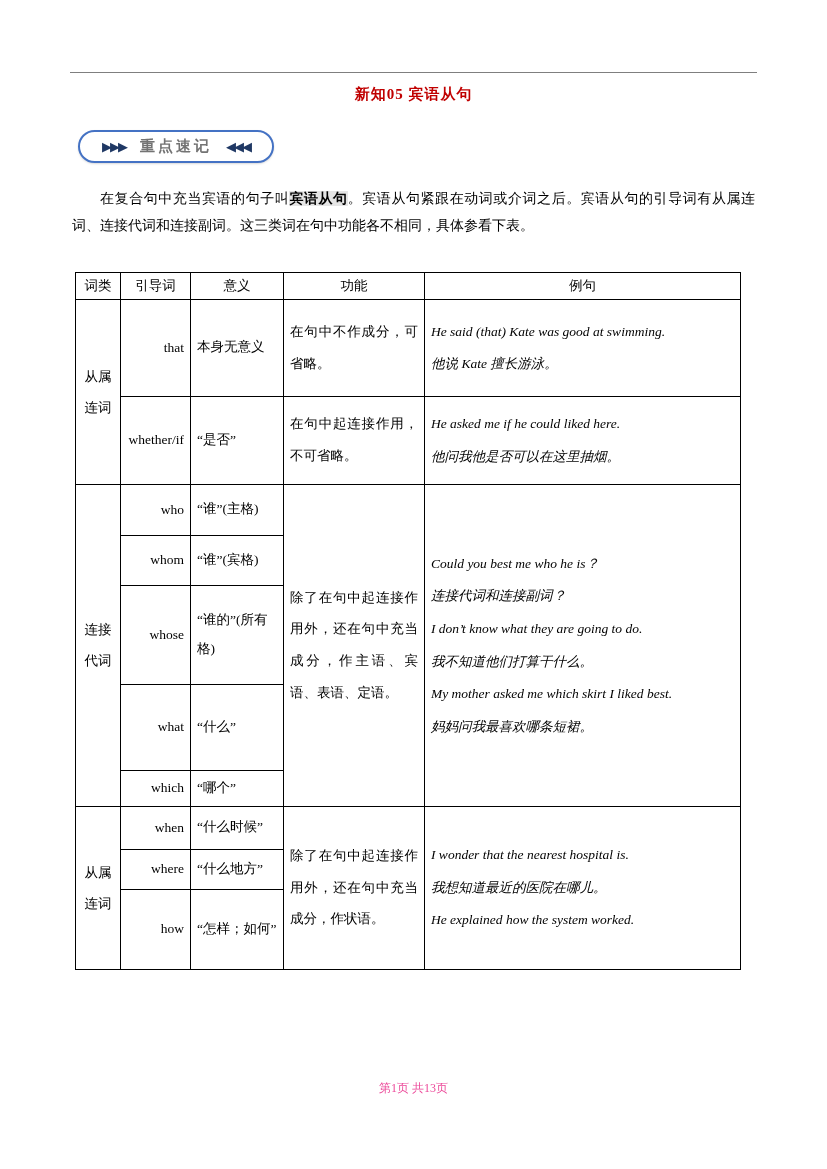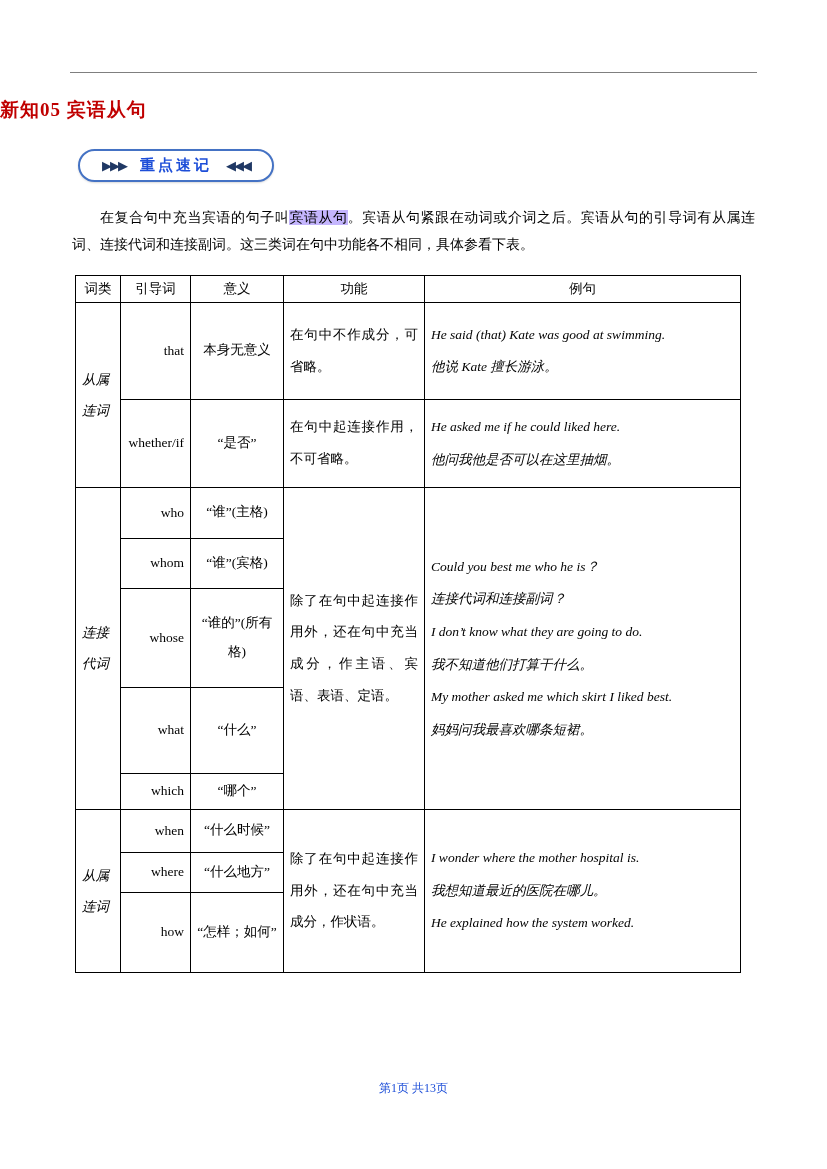--- a/index.html
+++ b/index.html
@@ -9,23 +9,23 @@
     position: relative;
     font-family: "Liberation Serif", "DejaVu Serif", serif;
     color: #000;
     overflow: hidden;
   }
   .top-rule {
     margin: 72px 70px 0 70px;
     border-top: 1.5px solid #7f7f7f;
   }
   .page-title {
-    margin-top: 24px;
-    text-align: left;
-    font-size: 19px;
+    margin-top: 12px;
+    text-align: center;
+    font-size: 15px;
     font-weight: bold;
     color: #c00000;
     letter-spacing: 1px;
   }
   .badge {
     margin: 26px 0 0 78px;
     display: inline-flex;
     align-items: center;
     gap: 14px;
     border: 2px solid #4472c4;
@@ -35,65 +35,64 @@
     box-shadow: 0 1px 2px rgba(0,0,0,0.15);
   }
   .badge .arrows {
     color: #1f3864;
     font-family: "DejaVu Sans", sans-serif;
     font-size: 13px;
     letter-spacing: -2px;
     line-height: 1;
   }
   .badge .label {
-    color: #1d4ed8;
+    color: #737373;
     font-family: "Liberation Sans", "DejaVu Sans", sans-serif;
     font-weight: bold;
     font-size: 15px;
     letter-spacing: 3px;
   }
   .intro {
     margin: 22px 72px 0 72px;
     font-size: 14px;
     line-height: 1.95;
     text-indent: 2em;
     text-align: justify;
   }
   .hl {
-    background: #c4b5fd;
-    font-weight: normal;
+    background: #e5e5e5;
+    font-weight: bold;
   }
   table.grammar {
     border-collapse: collapse;
     table-layout: fixed;
     width: 665px;
-    margin: 16px 0 0 75px;
+    margin: 32px 0 0 75px;
     font-size: 13.5px;
   }
   table.grammar td {
     border: 1px solid #000;
     vertical-align: middle;
     padding: 2px 6px;
   }
   .hrow td {
     height: 27px;
     text-align: center;
     padding: 2px 2px;
   }
   td.cat {
-    text-align: left;
+    text-align: center;
     padding: 2px 3px;
     line-height: 2.3;
-    font-style: italic;
   }
   td.word {
     text-align: right;
   }
   td.meaning {
-    text-align: center;
+    text-align: left;
     line-height: 2.1;
     padding: 2px 5px;
   }
   td.func {
     line-height: 2.35;
     padding: 4px 8px;
     text-align: justify;
   }
   td.ex {
     padding: 4px 10px;
@@ -112,21 +111,21 @@
   tr.r-which  { height: 36px; }
   tr.r-when   { height: 43px; }
   tr.r-where  { height: 40px; }
   tr.r-how    { height: 80px; }
   .footer {
     position: absolute;
     left: 0; right: 0;
     top: 1080px;
     text-align: center;
     font-size: 12px;
-    color: #1d4ed8;
+    color: #ec4899;
   }
 </style>
 </head>
 <body>
 
 <div class="top-rule"></div>
 
 <h1 class="page-title">新知05 宾语从句</h1>
 
 <div>
@@ -207,21 +206,21 @@
       <td class="word">which</td>
       <td class="meaning">“哪个”</td>
     </tr>
 
     <tr class="r-when">
       <td class="cat" rowspan="3">从属连词</td>
       <td class="word">when</td>
       <td class="meaning">“什么时候”</td>
       <td class="func" rowspan="3">除了在句中起连接作用外，还在句中充当成分，作状语。</td>
       <td class="ex" rowspan="3">
-        <p>I wonder where the mother hospital is.</p>
+        <p>I wonder that the nearest hospital is.</p>
         <p>我想知道最近的医院在哪儿。</p>
         <p>He explained how the system worked.</p>
       </td>
     </tr>
     <tr class="r-where">
       <td class="word">where</td>
       <td class="meaning">“什么地方”</td>
     </tr>
     <tr class="r-how">
       <td class="word">how</td>

